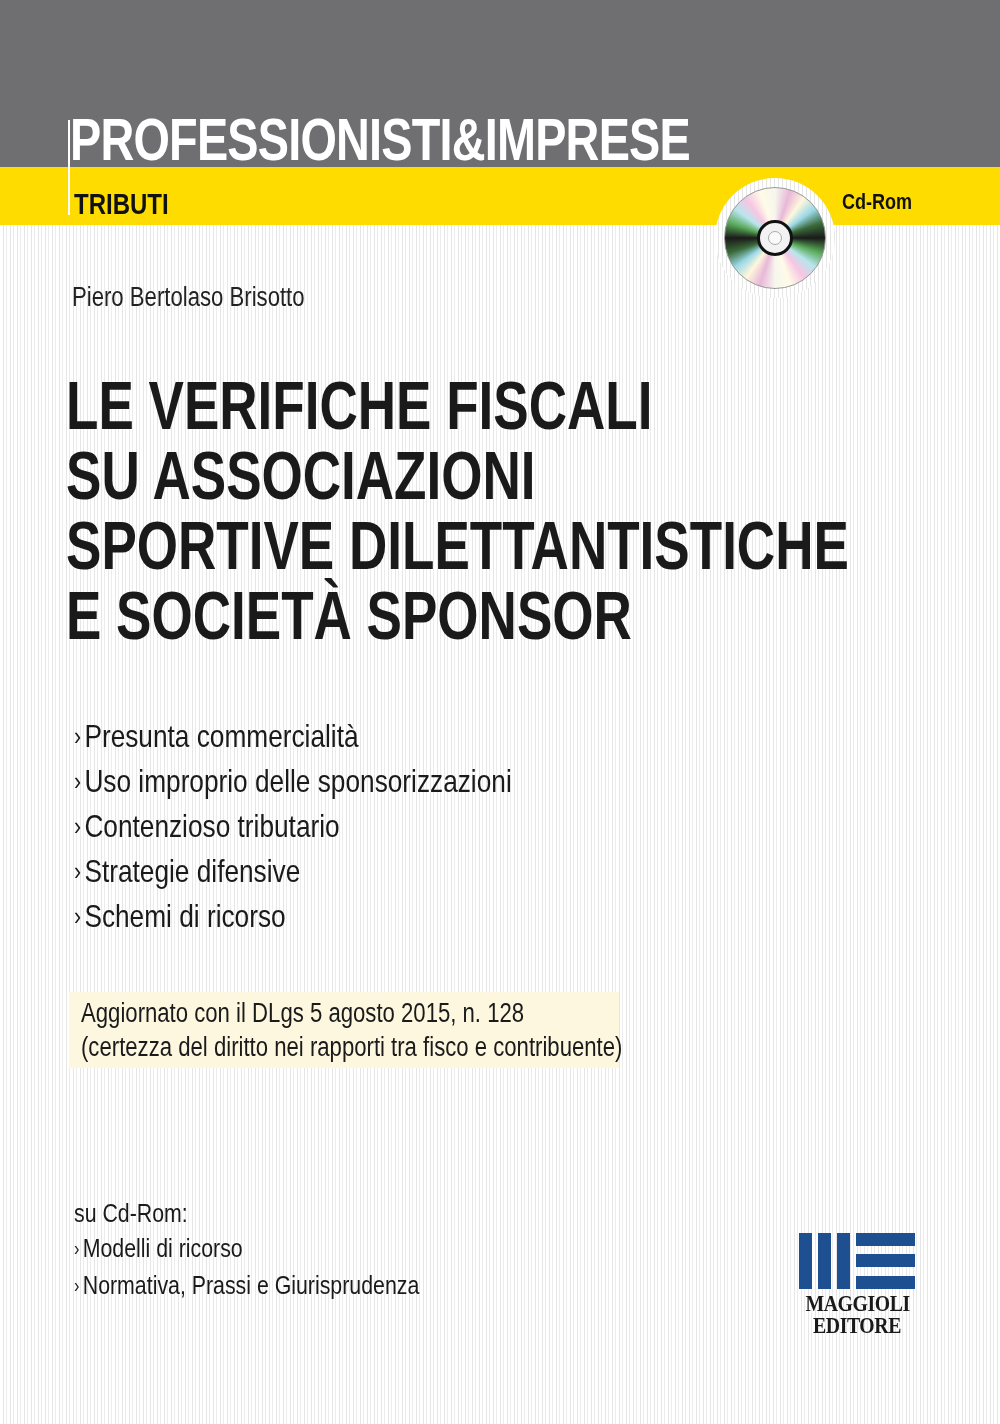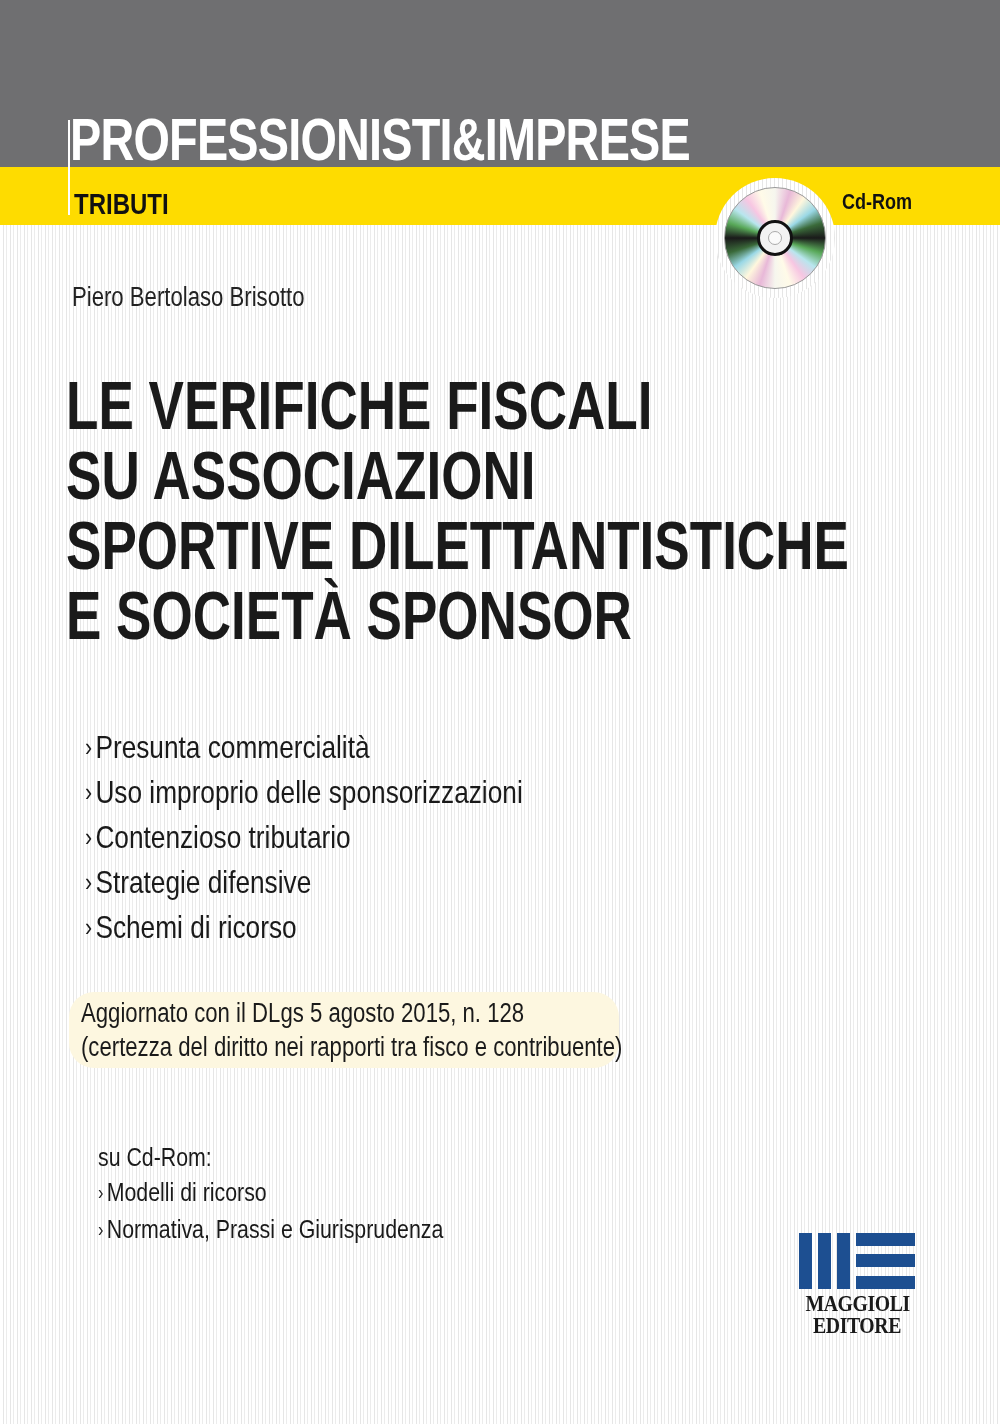--- a/index.html
+++ b/index.html
@@ -47,36 +47,35 @@
   .author {
     position:absolute; left:72px; top:282px; font-size:27px; color:#222;
     transform:scaleX(0.82); transform-origin:left center; white-space:nowrap;
   }
   .title {
     position:absolute; left:66px; top:370px; margin:0;
     font-size:68px; line-height:70px; font-weight:bold; color:#1a1a1a;
     transform:scaleX(0.78); transform-origin:left top; white-space:nowrap;
   }
   .title span { display:block; }
-  .bullets { position:absolute; left:70px; top:711px; margin:15px; padding:0; list-style:none; }
+  .bullets { position:absolute; left:70px; top:711px; margin:4px; padding:0; list-style:none; }
   .bullets li {
     font-size:32px; line-height:43px; color:#1a1a1a; white-space:nowrap;
     transform:scaleX(0.82); transform-origin:left center;
   }
   .chev { font-size:26px; margin-right:4px; position:relative; top:-2px; }
   .update-box {
     position:absolute; left:69px; top:992px; width:550px; height:76px;
     background:#fdf7e0;
-    border-radius:25px;
   }
   .update-line {
     position:absolute; left:12px; font-size:27px; color:#1a1a1a; white-space:nowrap;
     transform:scaleX(0.82); transform-origin:left center;
   }
-  .cd-contents { position:absolute; left:74px; top:1140px;margin-left:24px; }
+  .cd-contents { position:absolute; left:74px; top:1196px; }
   .cd-contents .row {
     font-size:26px; line-height:35px; color:#1a1a1a; white-space:nowrap;
     transform:scaleX(0.82); transform-origin:left center;
   }
   .cd-contents .chev { font-size:20px; }
   .logo { position:absolute; left:797px; top:1233px; width:128px; height:105px; }
   .logo-mark { position:absolute; left:2px; top:0; width:116px; height:56px; }
   .logo-bar { position:absolute; background:#1d4f91; }
   .logo-text {
     position:absolute; left:0; width:120px; text-align:center;

